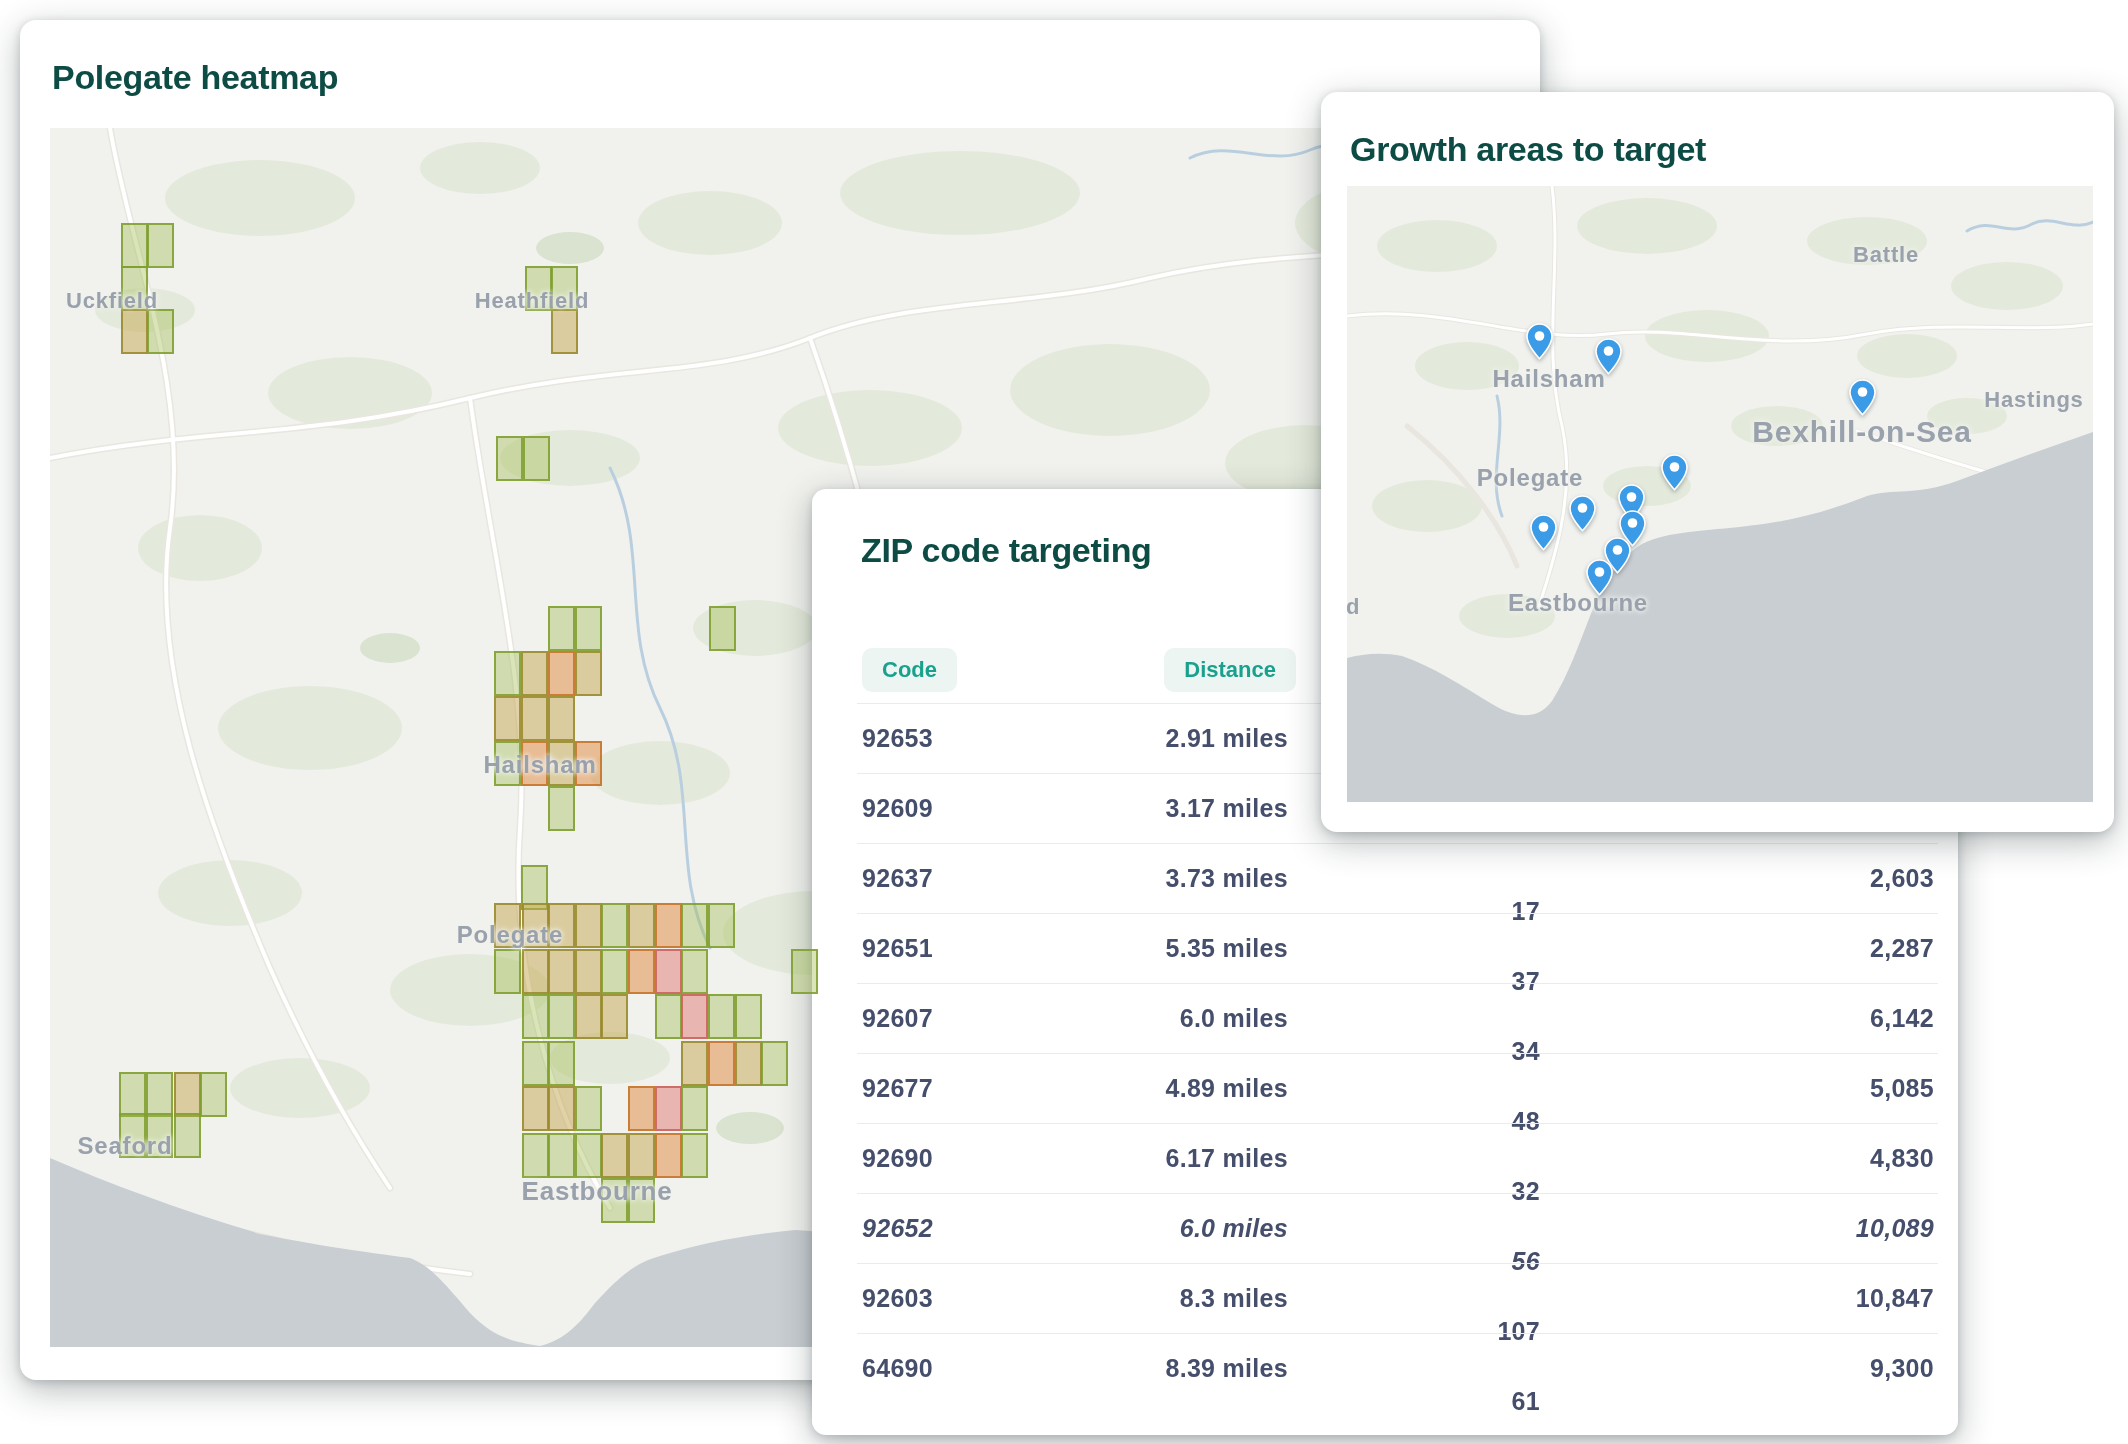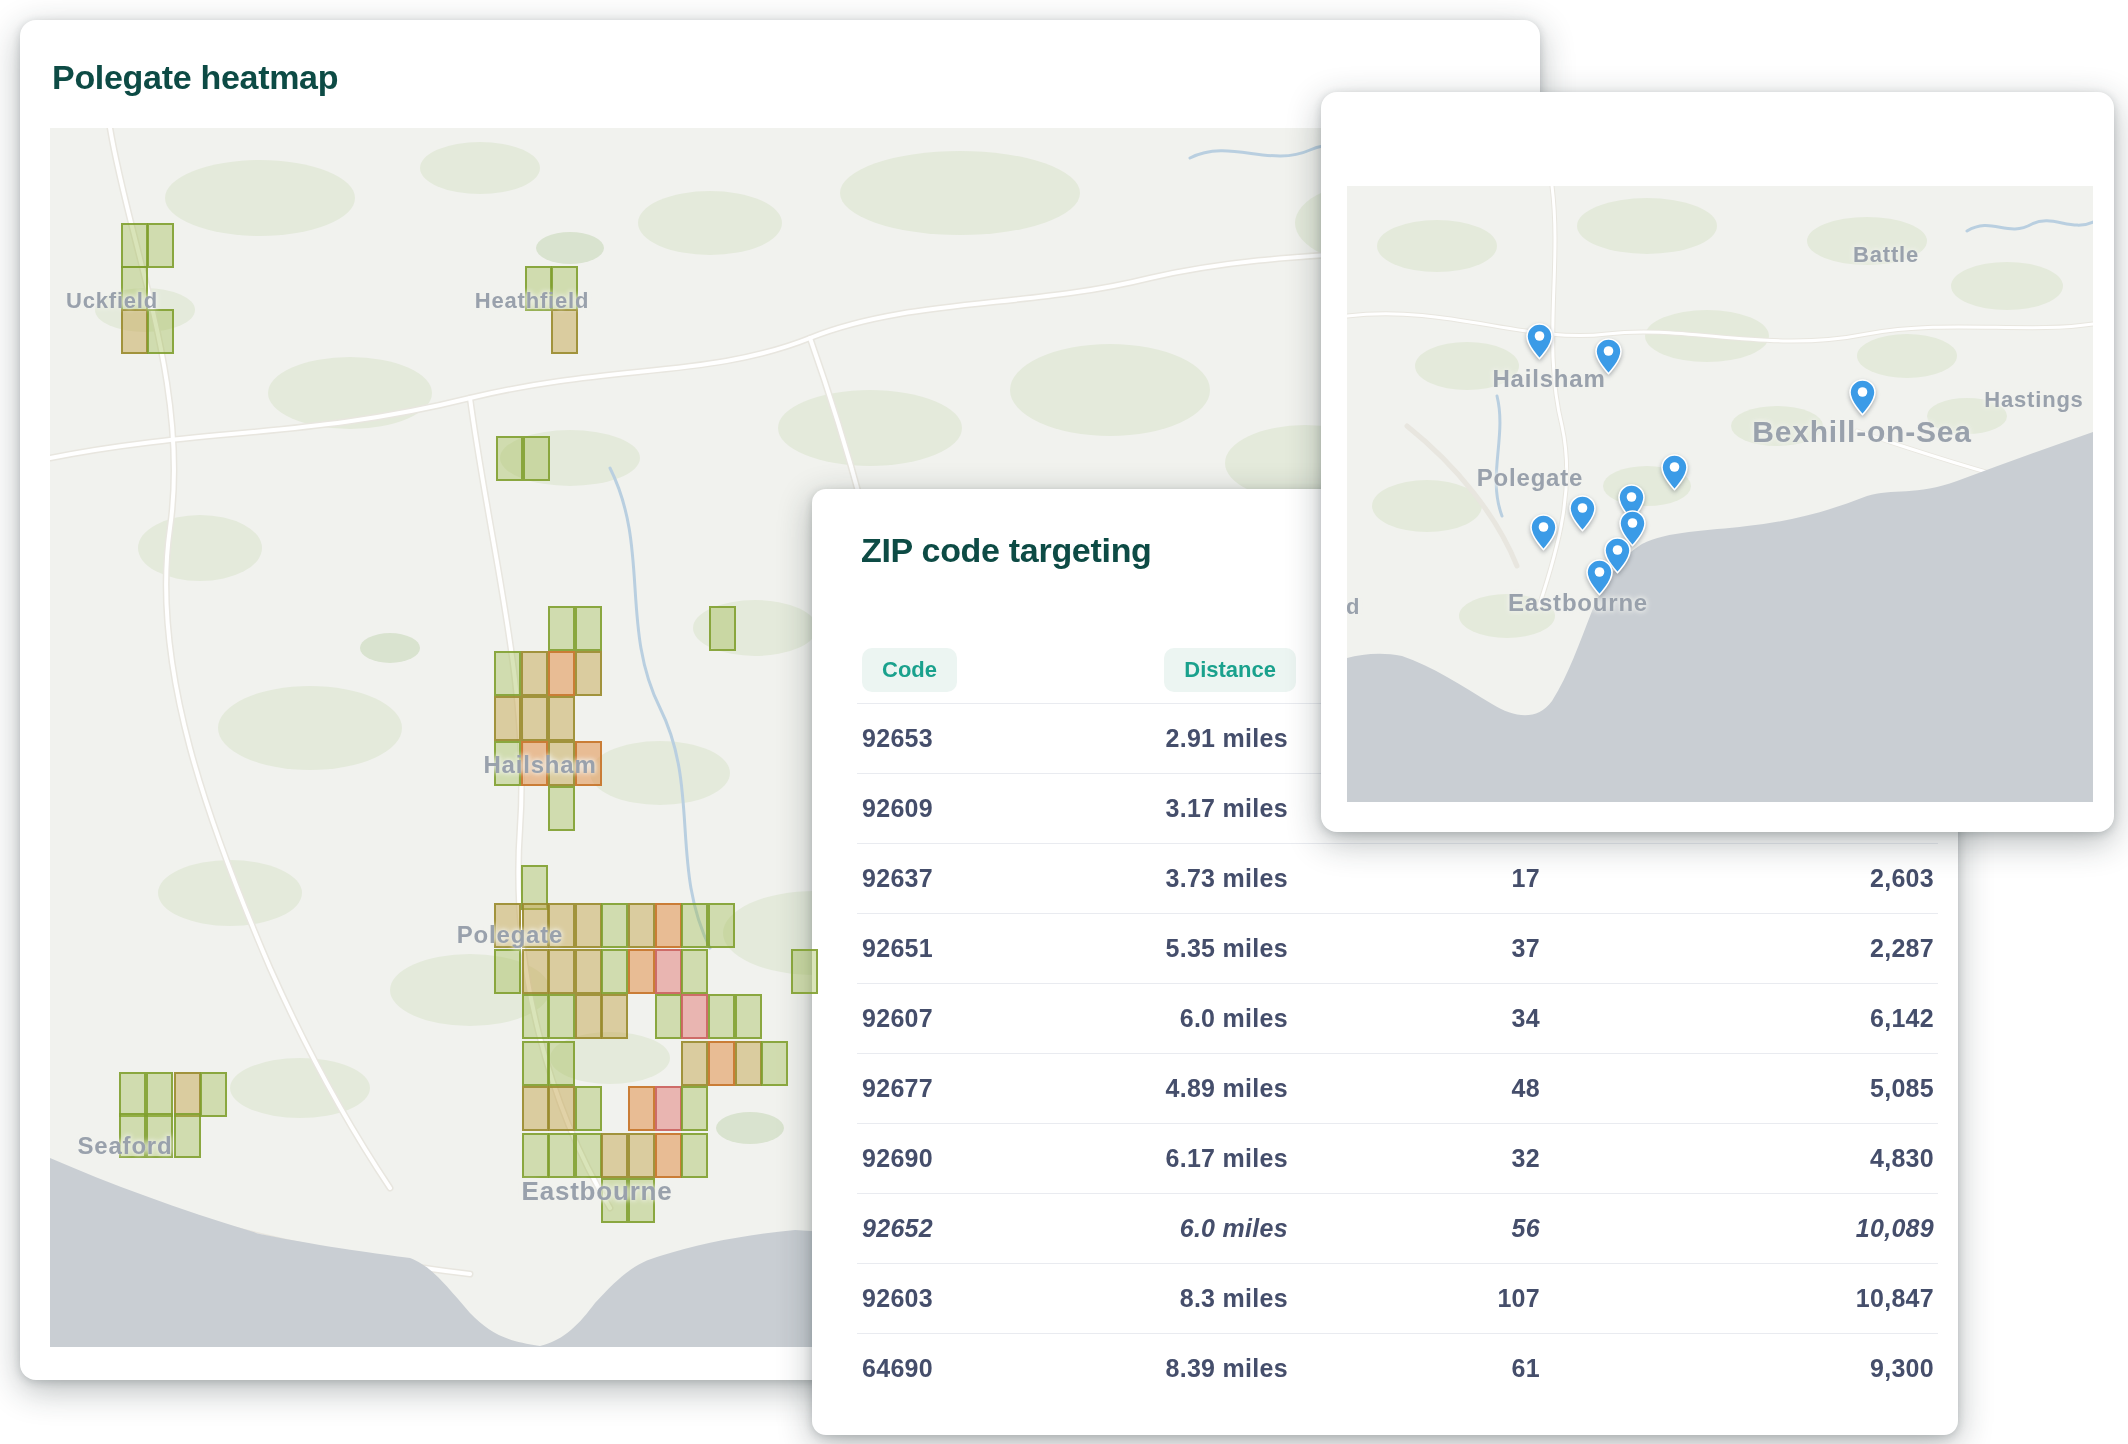--- a/index.html
+++ b/index.html
@@ -21,21 +21,21 @@
   .pin{position:absolute;width:27px;height:37px;z-index:4;filter:drop-shadow(0 2px 2px rgba(40,50,60,.35));}
   
   .pill{position:absolute;top:159px;height:44px;line-height:44px;padding:0 20px;border-radius:10px;
         background:#ecf5f2;color:#1aa18d;font-size:22px;font-weight:700;}
   .zrow{position:absolute;left:0;width:100%;height:70px;}
   .zrow .sep{position:absolute;left:45px;right:20px;top:0;height:1px;background:#e9ebf0;}
   .zcell{position:absolute;top:50%;transform:translateY(-50%);font-size:25px;font-weight:700;
          color:#454e6b;white-space:nowrap;letter-spacing:.3px;}
   .z-code{left:50px;}
   .z-dist{right:670px;}
-  .z-count{right:418px;}
+  .z-count{right:418px;margin-top:33px;}
   .z-val{right:24px;}
 </style>
 </head>
 <body>
 
 <div class="stage">
 
   <div class="card" style="left:20px;top:20px;width:1520px;height:1360px;">
     <div class="card-title" style="left:32px;top:38px;">Polegate heatmap</div>
 
@@ -264,20 +264,21 @@
           <div class="sep"></div>
           <div class="zcell z-code">64690</div>
           <div class="zcell z-dist">8.39 miles</div>
           <div class="zcell z-count">61</div>
           <div class="zcell z-val">9,300</div>
         </div>
       </div>
   </div>
 
   <div class="card" style="left:1321px;top:92px;width:793px;height:740px;">
+    <div class="card-title" style="left:29px;top:38px;">Growth areas to target</div>
 
     <div class="map" id="growth-map" style="left:26px;top:94px;width:746px;height:616px;">
       <svg width="746" height="616" viewBox="0 0 746 616">
         <rect x="0" y="0" width="746" height="616" fill="#f1f2ee"></rect>
         <g fill="#e4eadb">
           <ellipse cx="90" cy="60" rx="60" ry="26"></ellipse>
             <ellipse cx="300" cy="40" rx="70" ry="28"></ellipse>
           <ellipse cx="520" cy="55" rx="60" ry="24"></ellipse>
             <ellipse cx="660" cy="100" rx="56" ry="24"></ellipse>
           <ellipse cx="120" cy="180" rx="52" ry="24"></ellipse>

